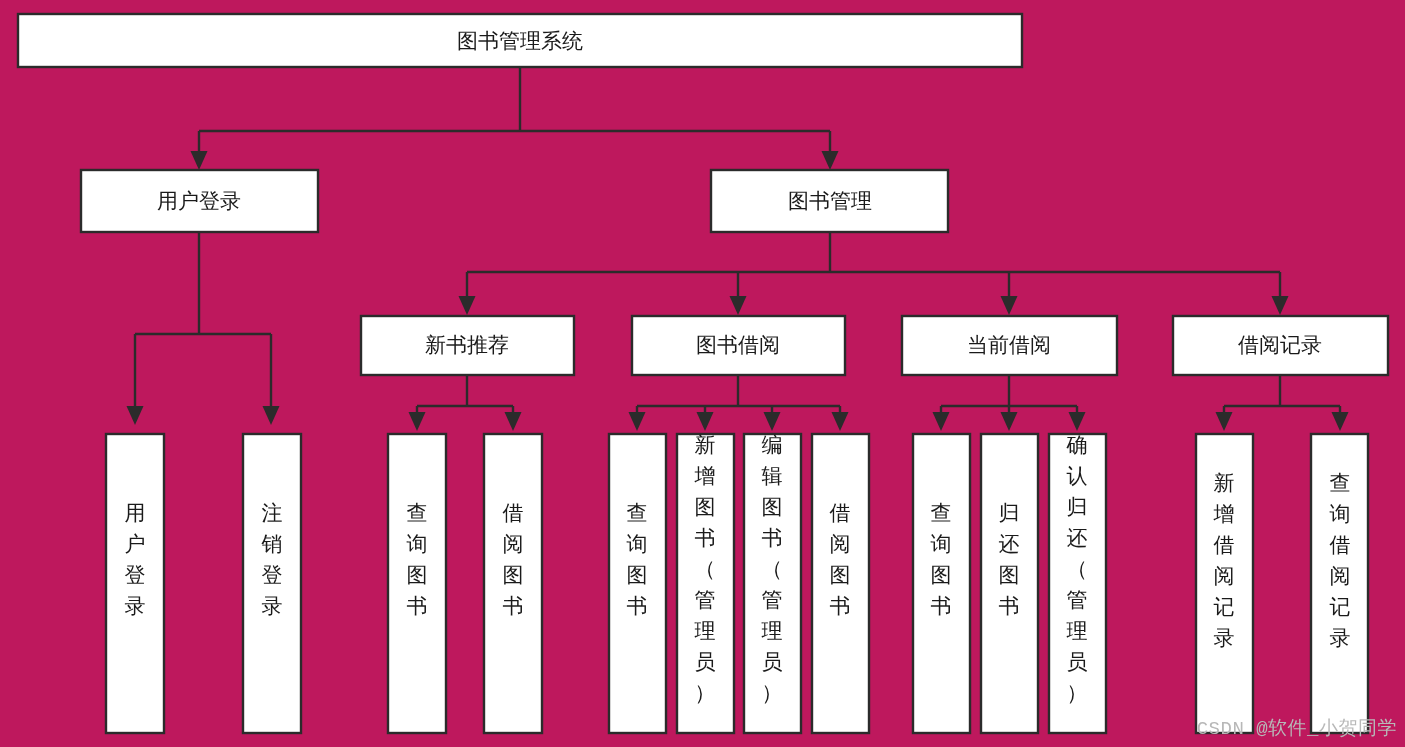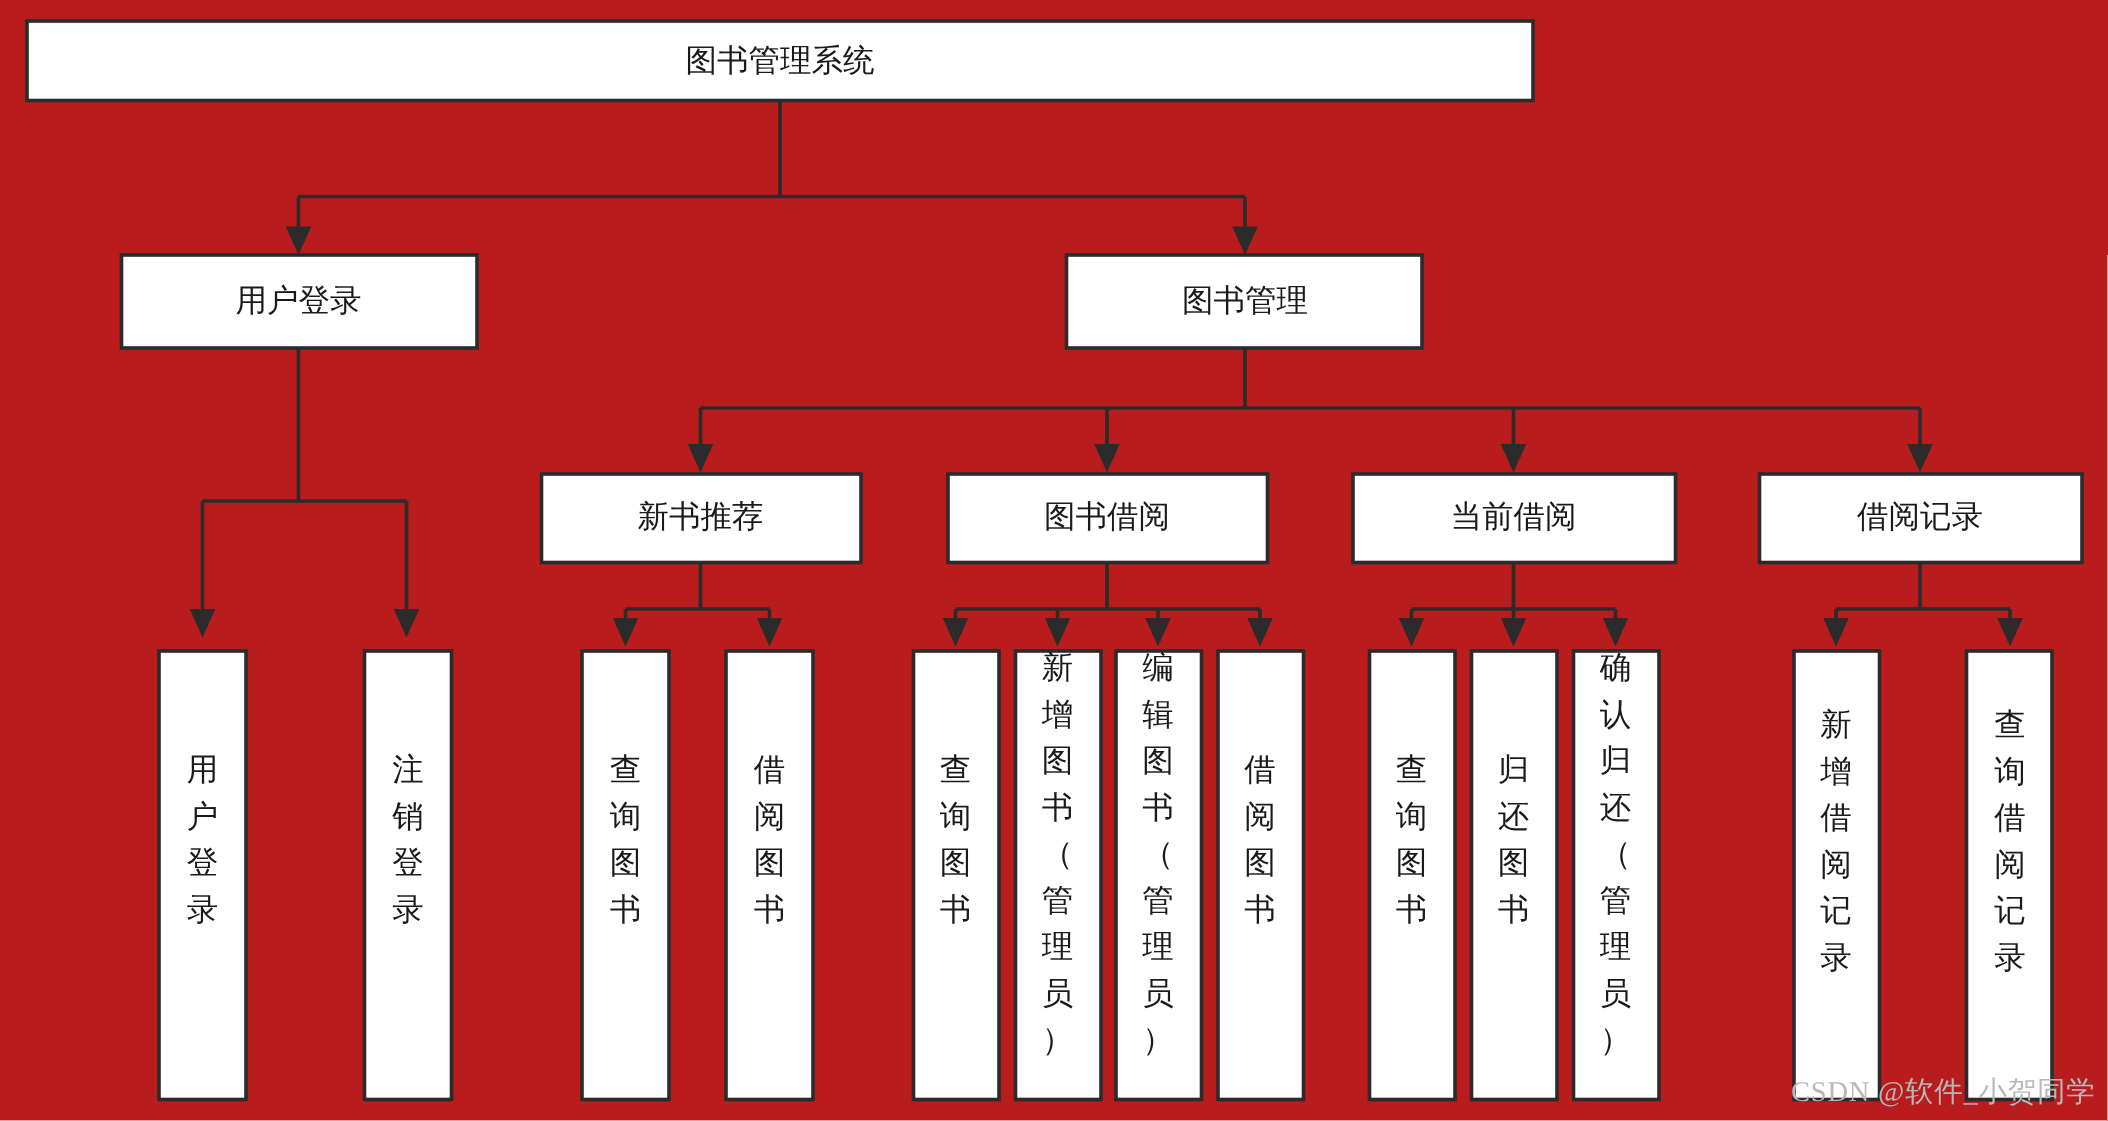--- a/index.html
+++ b/index.html
@@ -8,21 +8,21 @@
     padding: 0;
     background: #ffffff;
   }
   body {
     font-family: "Liberation Sans", "DejaVu Sans", sans-serif;
   }
   #diagram-root {
     position: relative;
     width: 1405px;
     height: 747px;
-    background: #b91c1c;
+    background: #be185d;
     overflow: hidden;
   }
   svg#tree-svg {
     position: absolute;
     left: 0;
     top: 0;
     width: 1405px;
     height: 747px;
     display: block;
   }
@@ -56,21 +56,21 @@
   .node-label-v {
     font-family: "Liberation Sans", "DejaVu Sans", sans-serif;
     font-size: 21px;
     fill: #1a1a1a;
     text-anchor: middle;
   }
   .watermark {
     position: absolute;
     right: 8px;
     bottom: 6px;
-    font-family: Liberation Serif, serif;
+    font-family: Liberation Mono, monospace;
     font-size: 19px;
     color: #b8b8b8;
     letter-spacing: 0.5px;
     white-space: nowrap;
     pointer-events: none;
     user-select: none;
   }
 </style>
 </head>
 <body>

